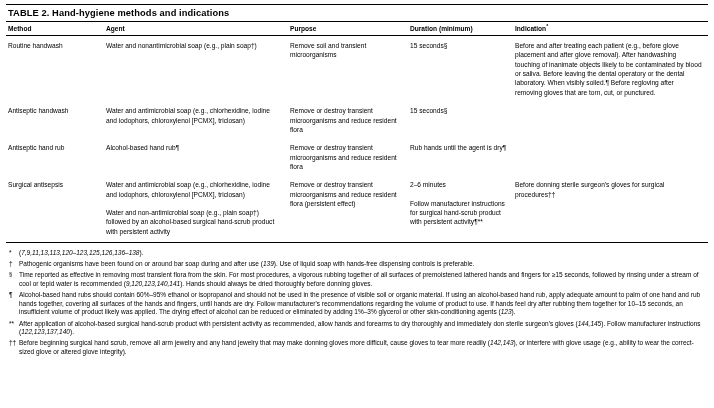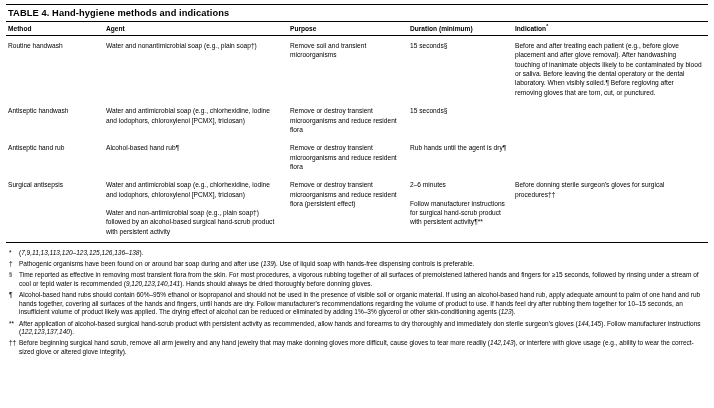--- a/index.html
+++ b/index.html
@@ -104,21 +104,21 @@
     height: 0;
   }
 </style>
 </head>
 <body>
 
 <div class="page">
 
   <div class="table-wrap">
     <div class="rule"></div>
-    <div class="table-title">TABLE 4. Hand-hygiene methods and indications</div>
+    <div class="table-title">TABLE 2. Hand-hygiene methods and indications</div>
     <div class="rule"></div>
 
     <table class="ht">
       <colgroup>
         <col class="c1">
           <col class="c2">
           <col class="c3">
           <col class="c4">
           <col class="c5">
       </colgroup>

